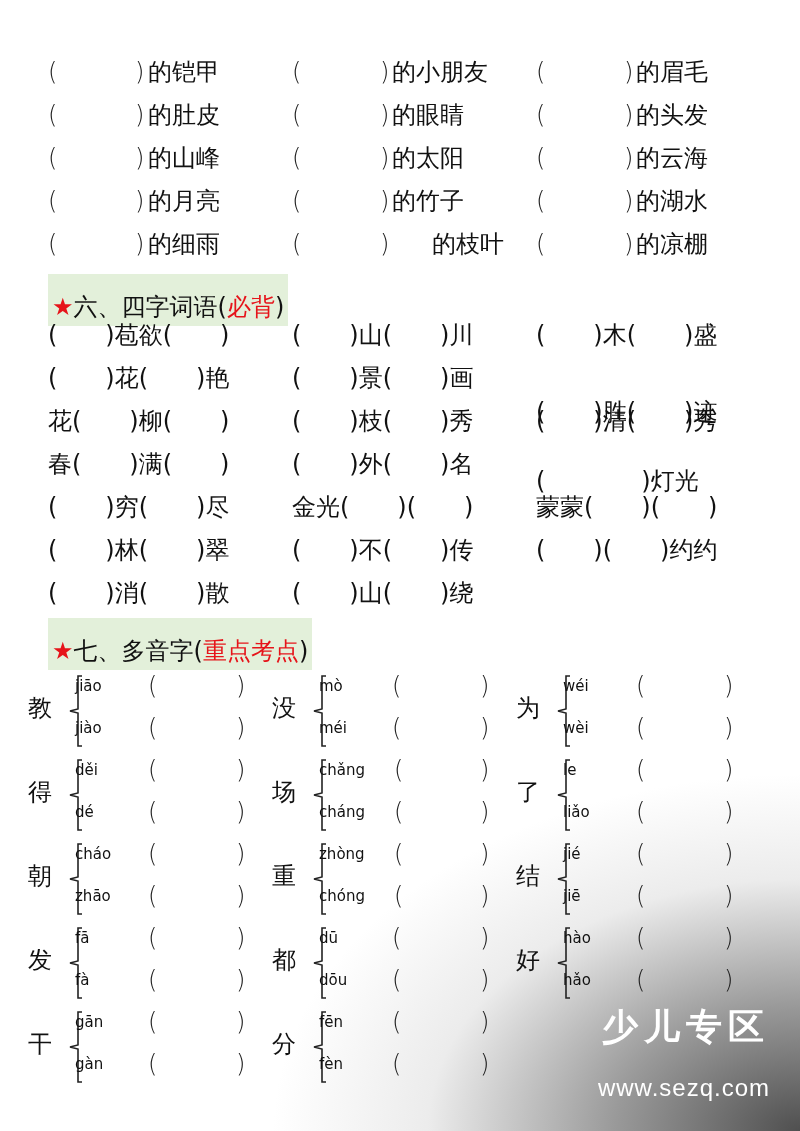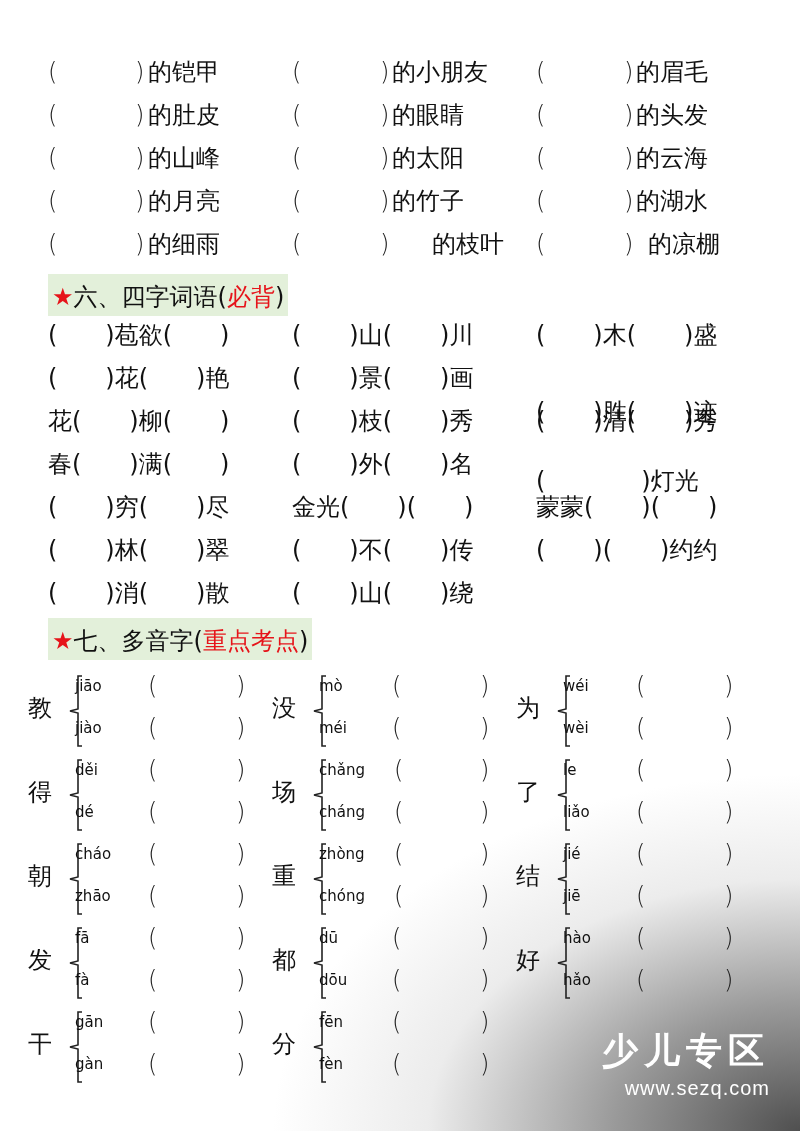--- a/index.html
+++ b/index.html
@@ -12,38 +12,38 @@
   .corner-shade {
     position:absolute; left:0; top:0; width:800px; height:1131px;
     background: radial-gradient(ellipse 620px 420px at 100% 100%, rgba(70,70,70,0.95) 0%, rgba(120,120,120,0.75) 30%, rgba(200,200,200,0.35) 60%, rgba(255,255,255,0) 85%);
     pointer-events:none;
   }
   .row { position:absolute; left:0; height:40px; font-size:24px; line-height:40px; white-space:nowrap; }
   .cell { position:absolute; top:0; }
   .p { position:absolute; top:0; color:#222; font-weight:300; }
   .section-header {
     position:absolute; height:38px; background:#e3f0da;
-    font-size:24px; line-height:38px; padding:4px 4px 0 4px; white-space:nowrap;
+    font-size:24px; line-height:38px; padding:14px 4px 0 4px; white-space:nowrap;
   }
   .section-header .star { color:#e6141a; }
   .section-header .red { color:#e6141a; }
 
   .poly-group { position:absolute; height:84px; width:240px; }
   .poly-char { position:absolute; left:0; top:24px; font-size:24px; line-height:36px; }
   .brace { position:absolute; left:38px; top:8px; width:24px; height:74px; }
   .pinyin { position:absolute; left:47px; font-size:15px; line-height:30px; font-family:"DejaVu Sans","Liberation Sans",sans-serif; }
   .pinyin.a { top:5px; }
   .pinyin.b { top:47px; }
   .lp, .rp { position:absolute; font-size:24px; line-height:30px; color:#222; font-weight:300; }
 
   .watermark {
     position:absolute; right:30px; bottom:28px; text-align:right; color:#fff;
   }
   .wm-title { font-size:36px; font-weight:bold; letter-spacing:6px; line-height:44px; font-family:"DejaVu Sans",sans-serif; }
-  .wm-url { font-size:20px; line-height:30px; letter-spacing:1px; font-family:"Liberation Sans",sans-serif; }
+  .wm-url { font-size:24px; line-height:30px; letter-spacing:1px; font-family:"Liberation Sans",sans-serif;margin-top:24px; }
 </style>
 </head>
 <body>
 
 <div class="corner-shade"></div>
 
 <div>
 
   <div class="row" style="top:52px;">
     <span class="p" style="left:48px;">(</span>
@@ -91,21 +91,21 @@
   </div>
   <div class="row" style="top:224px;">
     <span class="p" style="left:48px;">(</span>
     <span class="p" style="left:135px;">)</span>
     <span class="cell" style="left:148px;text-align:center;">的细雨</span>
     <span class="p" style="left:292px;">(</span>
     <span class="p" style="left:380px;">)</span>
     <span class="cell" style="left:392px;margin-left:40px;">的枝叶</span>
     <span class="p" style="left:536px;">(</span>
     <span class="p" style="left:624px;">)</span>
-    <span class="cell" style="left:636px;margin-left:12px;">的凉棚</span>
+    <span class="cell" style="left:636px;">的凉棚</span>
   </div>
 </div>
 
 <div class="section-header" style="left:48px; top:274px;">
   <span class="star">★</span><span>六、四字词语(</span><span class="red">必背</span><span>)</span>
 </div>
 
 <div>
   <div class="row" style="top:315px;">
     <span class="cell" style="left:48px;">(　　)苞欲(　　)</span>

